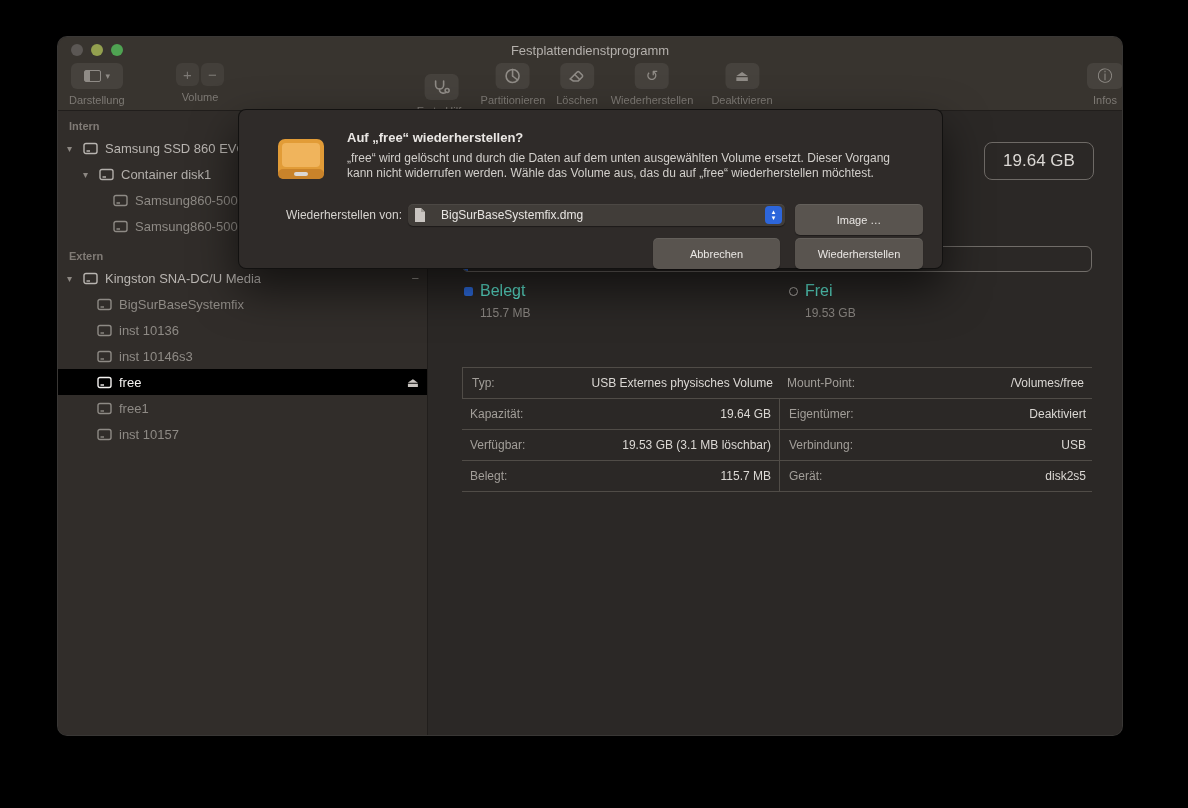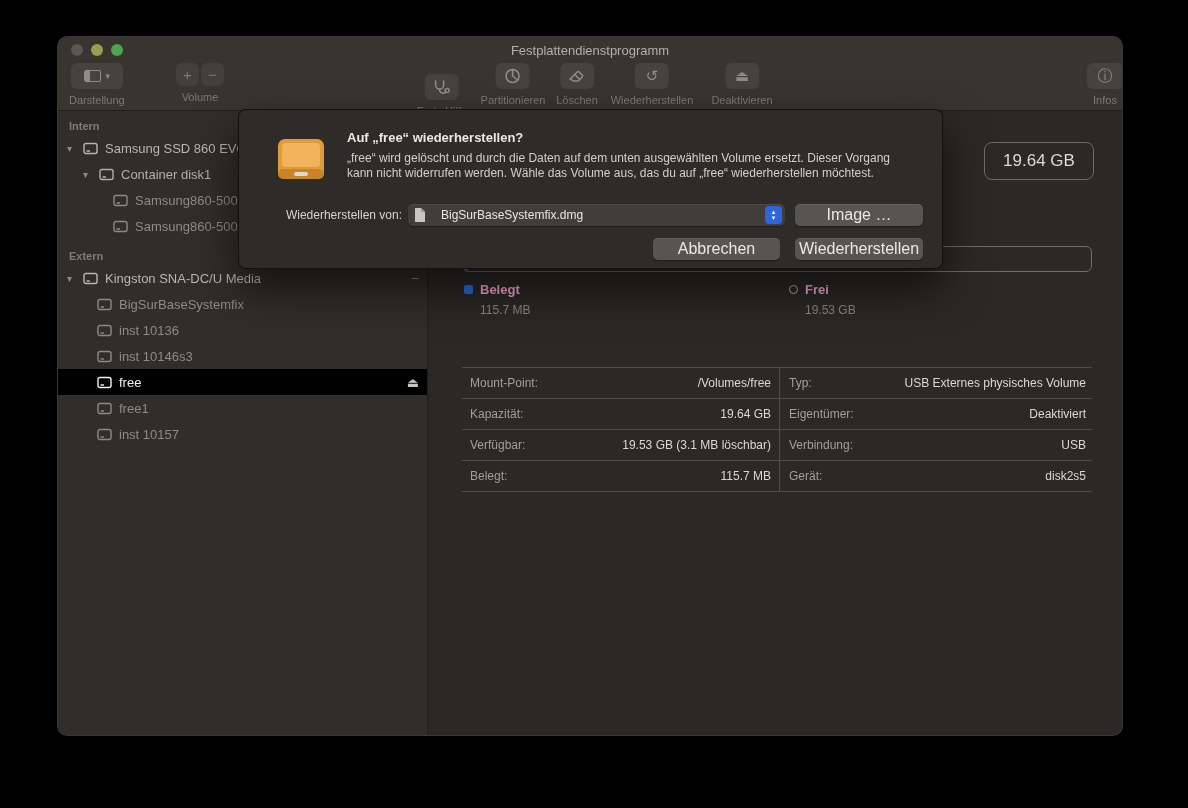--- a/index.html
+++ b/index.html
@@ -63,21 +63,21 @@
                 border:1px solid #6e6a66; border-radius:8px; line-height:36px;
                 text-align:center; font-size:17px; color:#dcd9d5; }
   .usage-bar { position:absolute; left:33px; right:30px; top:135px; height:26px;
                border:1px solid #716d69; border-radius:6px; overflow:hidden; }
   .usage-seg-used { position:absolute; left:0; top:0; bottom:0; width:5px; background:#2d6ce0; }
 
   .legend { position:absolute; left:33px; right:30px; top:171px; }
   .leg-item { position:absolute; top:0; }
   .leg-item.used { left:2px; }  .leg-item.free { left:327px; }
   .leg-head { display:flex; align-items:center; gap:7px; }
-  .leg-name { font-size:13px; font-weight:bold; color:#f9a8d4; }
+  .leg-name { font-size:16px; font-weight:normal; color:#5eead4; }
   .marker-used { width:9px; height:9px; border-radius:2px; background:#2d6ce0; }
   .marker-free { width:9px; height:9px; border-radius:50%; border:1.5px solid #b8b4b0; }
   .leg-val { margin-left:16px; margin-top:6px; font-size:12px; color:#8a8682; }
 
   .info-table { position:absolute; left:33px; right:30px; top:256px;
                 display:grid; grid-template-columns:317px 1fr; border-bottom:1px solid #504c47; }
   .cell { height:31px; display:flex; align-items:center; border-top:1px solid #504c47;
           padding:0 8px; }
   .cell.rightcol { border-left:1px solid #504c47; padding-left:9px; padding-right:6px; }
   .cell .lbl { font-size:12px; color:#a29e99; }
@@ -94,22 +94,22 @@
   .dlg-form-label { position:absolute; left:26px; top:98px; width:137px; text-align:right;
                     font-size:12px; color:#d6d3cf; }
   .dlg-select { position:absolute; left:169px; top:94px; width:377px; height:22px;
                 background:#413d39; border-radius:5px; display:flex; align-items:center;
                 padding-left:6px; box-shadow:inset 0 1px 0 rgba(255,255,255,.06), 0 1px 1px rgba(0,0,0,.4); }
   .dlg-select .sel-text { margin-left:16px; font-size:12px; color:#e8e5e2; }
   .stepper { position:absolute; right:3px; top:2px; width:17px; height:18px; background:#2d66db;
              border-radius:4px; display:flex; flex-direction:column; align-items:center;
              justify-content:center; color:#fff; }
   .stepper span { font-size:7px; line-height:6px; }
-  .dlg-btn { position:absolute; height:22px; background:#59544f; border-radius:5px;
-             font-size:16px; color:#eae7e4; display:flex; align-items:center; justify-content:center;
+  .dlg-btn { position:absolute; height:31px; background:#59544f; border-radius:5px;
+             font-size:11px; color:#eae7e4; display:flex; align-items:center; justify-content:center;
              box-shadow:inset 0 1px 0 rgba(255,255,255,.07), 0 1px 1px rgba(0,0,0,.35); }
   .btn-image   { left:556px; top:94px;  width:128px; }
   .btn-cancel  { left:414px; top:128px; width:127px; }
   .btn-confirm { left:556px; top:128px; width:128px; }
 </style>
 </head>
 <body>
 
 <div class="window">
 
@@ -323,27 +323,27 @@
       <div class="leg-item free">
         <div class="leg-head">
           <span class="marker-free"></span>
           <span class="leg-name">Frei</span>
         </div>
         <div class="leg-val">19.53 GB</div>
       </div>
     </div>
 
     <div class="info-table">
+      <div class="cell rightcol">
+        <span class="lbl">Typ:</span>
+        <span class="val">USB Externes physisches Volume</span>
+      </div>
       <div class="cell">
         <span class="lbl">Mount-Point:</span>
         <span class="val">/Volumes/free</span>
-      </div>
-      <div class="cell rightcol">
-        <span class="lbl">Typ:</span>
-        <span class="val">USB Externes physisches Volume</span>
       </div>
       <div class="cell">
         <span class="lbl">Kapazität:</span>
         <span class="val">19.64 GB</span>
       </div>
       <div class="cell rightcol">
         <span class="lbl">Eigentümer:</span>
         <span class="val">Deaktiviert</span>
       </div>
       <div class="cell">

